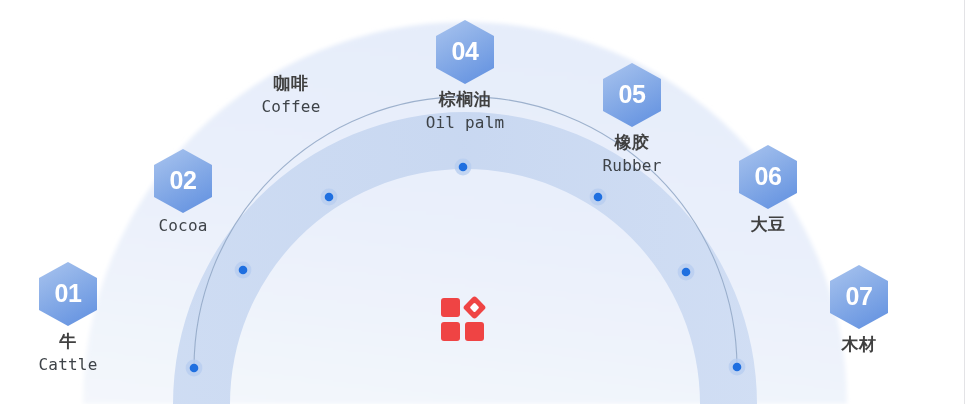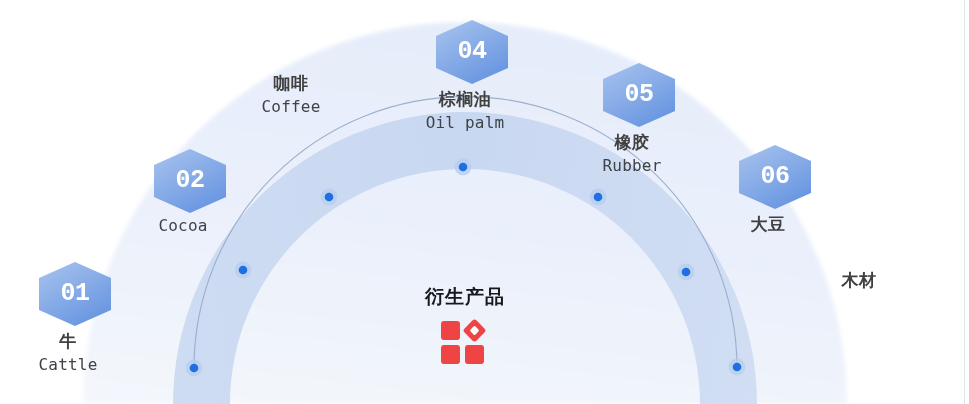--- a/index.html
+++ b/index.html
@@ -41,30 +41,29 @@
     text-align: center;
     z-index: 6;
   }
   .hex-wrap {
     position: relative;
     width: 58px;
     height: 64px;
     margin: 0 auto;
   }
   .hex {
-    width: 72px;
+    width: 58px;
     height: 64px;
     background: linear-gradient(150deg, #a9c4ef 0%, #8db0e8 38%, #5f8fe0 100%);
     clip-path: polygon(50% 0%, 100% 25%, 100% 75%, 50% 100%, 0% 75%, 0% 25%);
     border-radius: 6px;
     display: flex;
     align-items: center;
     justify-content: center;
     filter: drop-shadow(0 3px 5px rgba(110,145,205,0.30));
-    font-family: Liberation Mono, monospace;
   }
   .hex-num {
     color: #ffffff;
     font-size: 25px;
     font-weight: bold;
     letter-spacing: -0.5px;
     line-height: 1;
     transform: translateY(-1px);
   }
   .cn {
@@ -246,26 +245,30 @@
       </div>
       <div class="node" style="left: 768px; top: 145px;">
         <div class="hex-wrap">
           <div class="hex">
             <span class="hex-num">06</span>
           </div>
         </div>
         <div class="cn">大豆</div>
       </div>
       <div class="node" style="left: 859px; top: 265px;">
+        <div class="hex-wrap">
+          <div class="hex">
+            <span class="hex-num">07</span>
+          </div>
+        </div>
         <div class="cn">木材</div>
       </div>
     </div>
 
   <div id="center-block">
-    <div id="center-title">衍生产品</div>
     <div id="center-icon">
       <span class="sq tl"></span>
       <span id="dia"></span>
       <span class="sq bl"></span>
       <span class="sq br"></span>
     </div>
   </div>
 
   <div class="right-rule"></div>
 </div>

